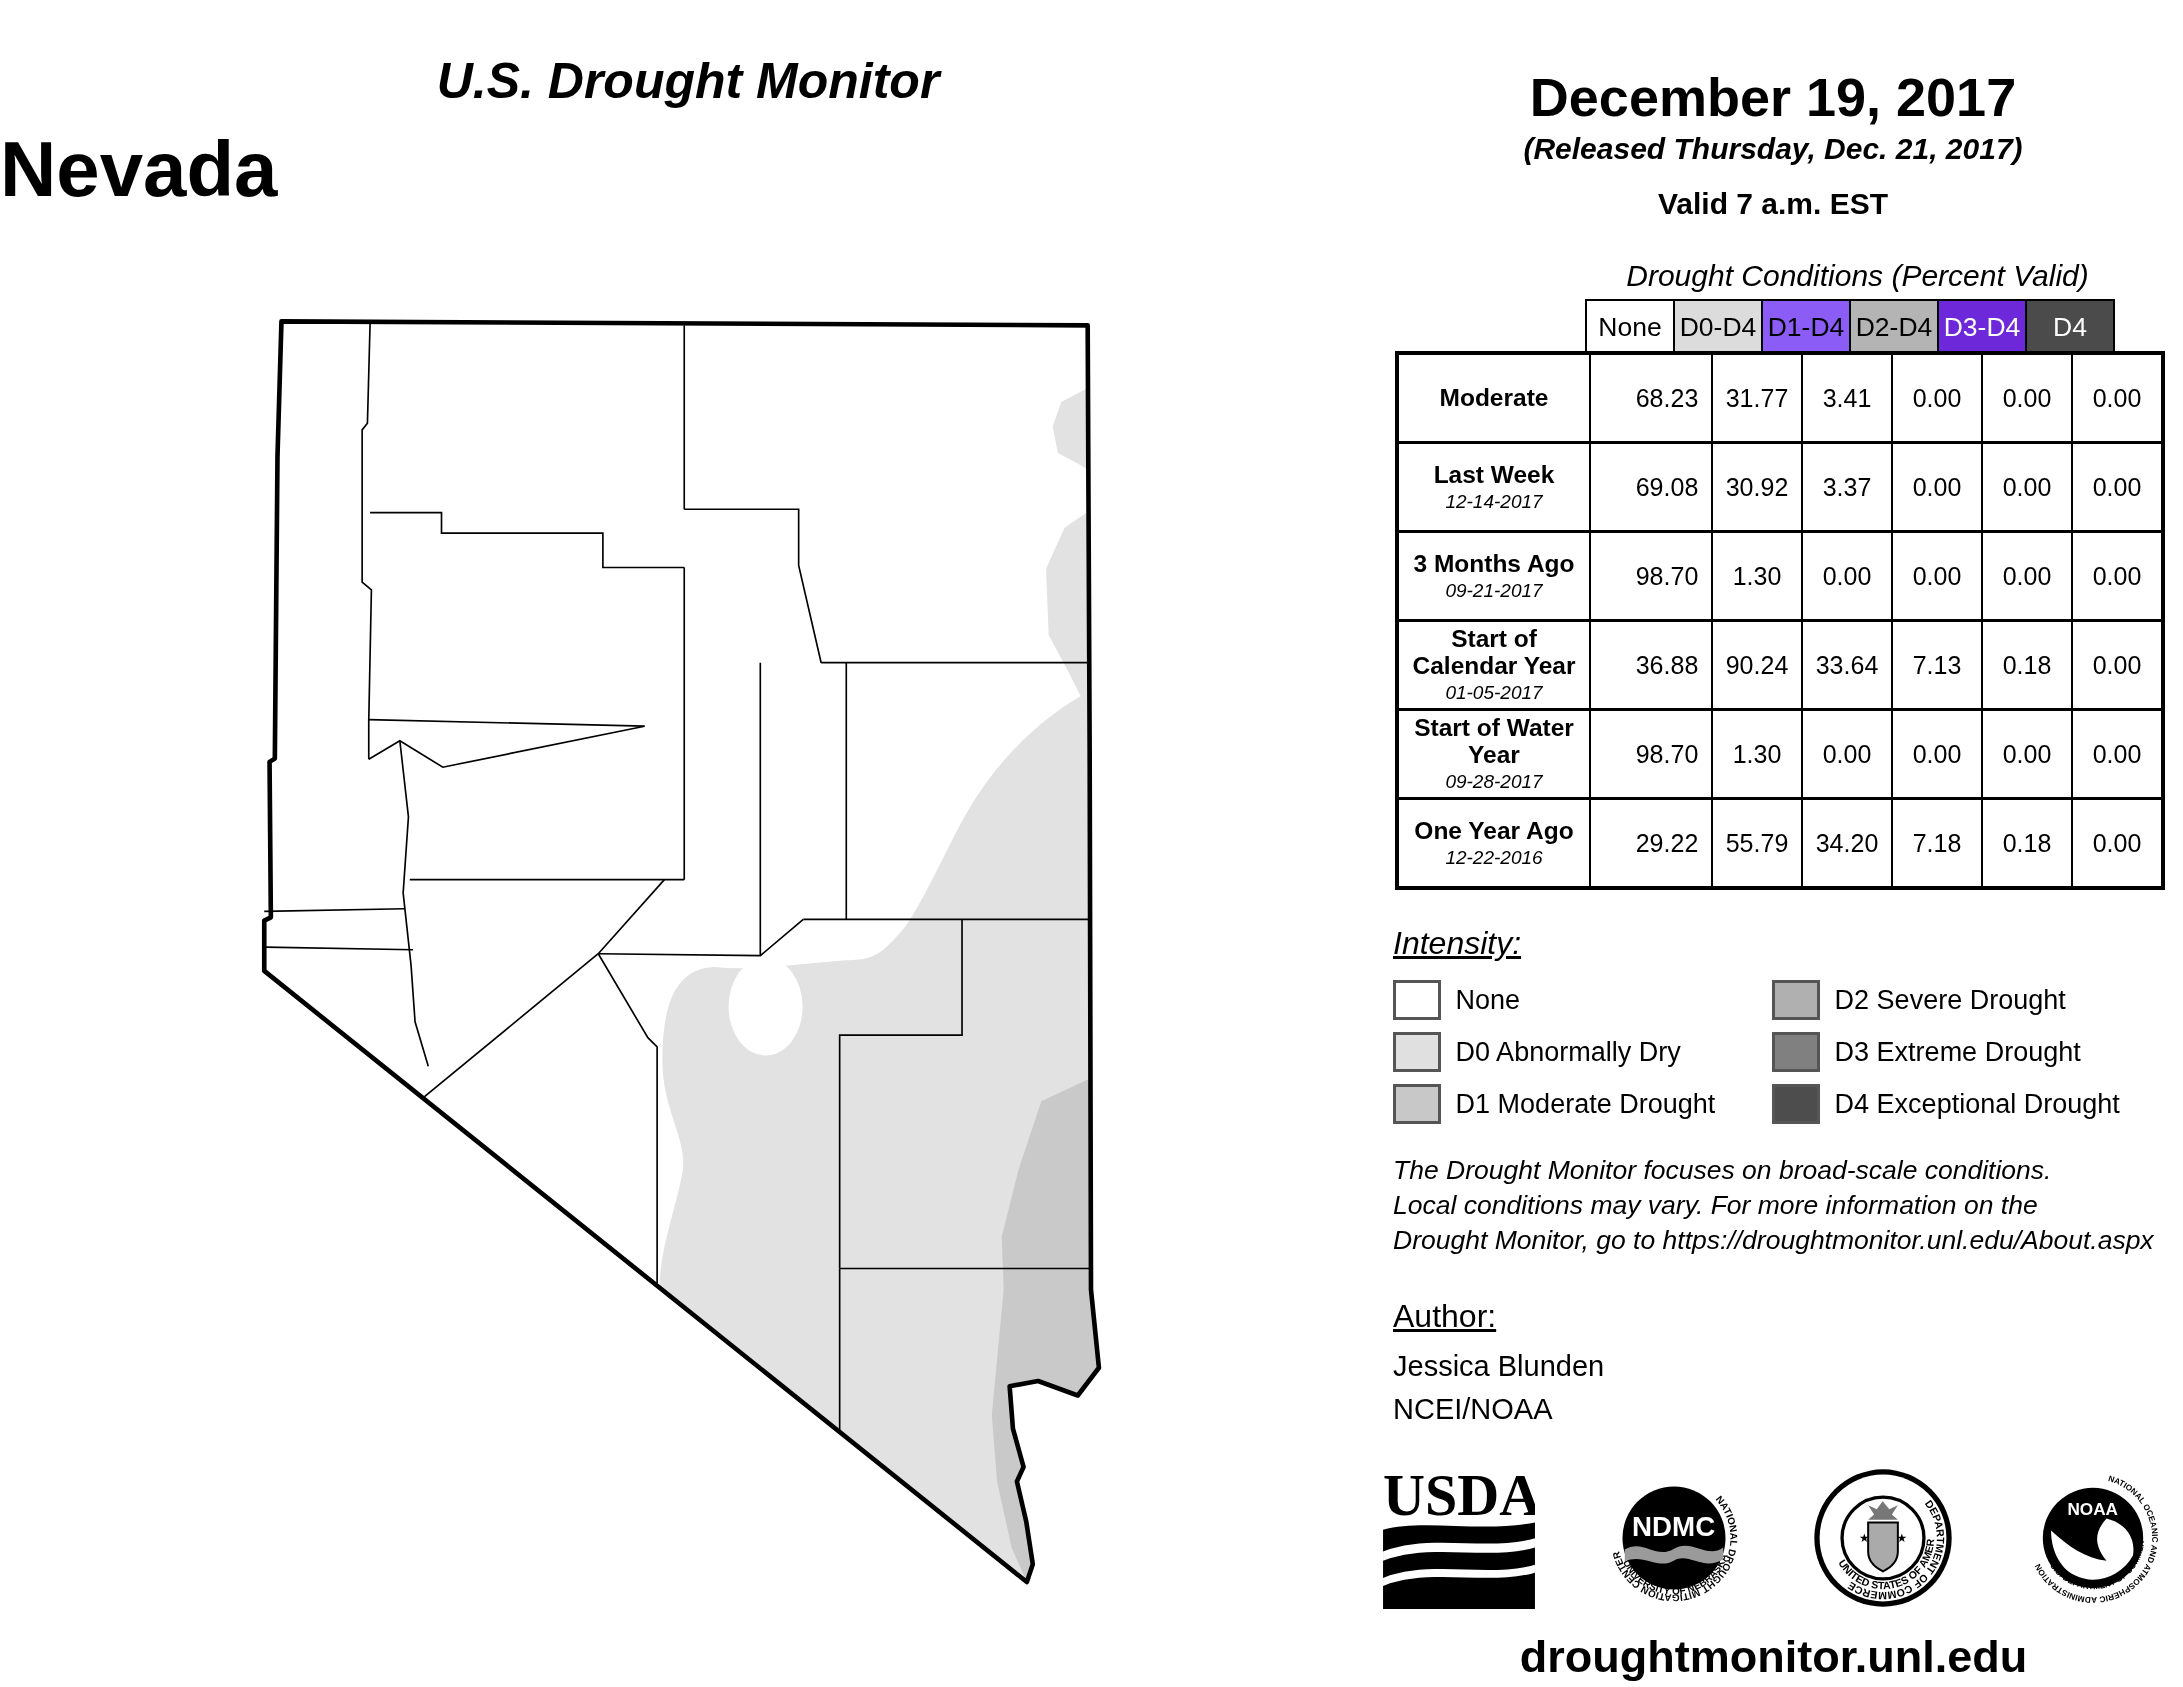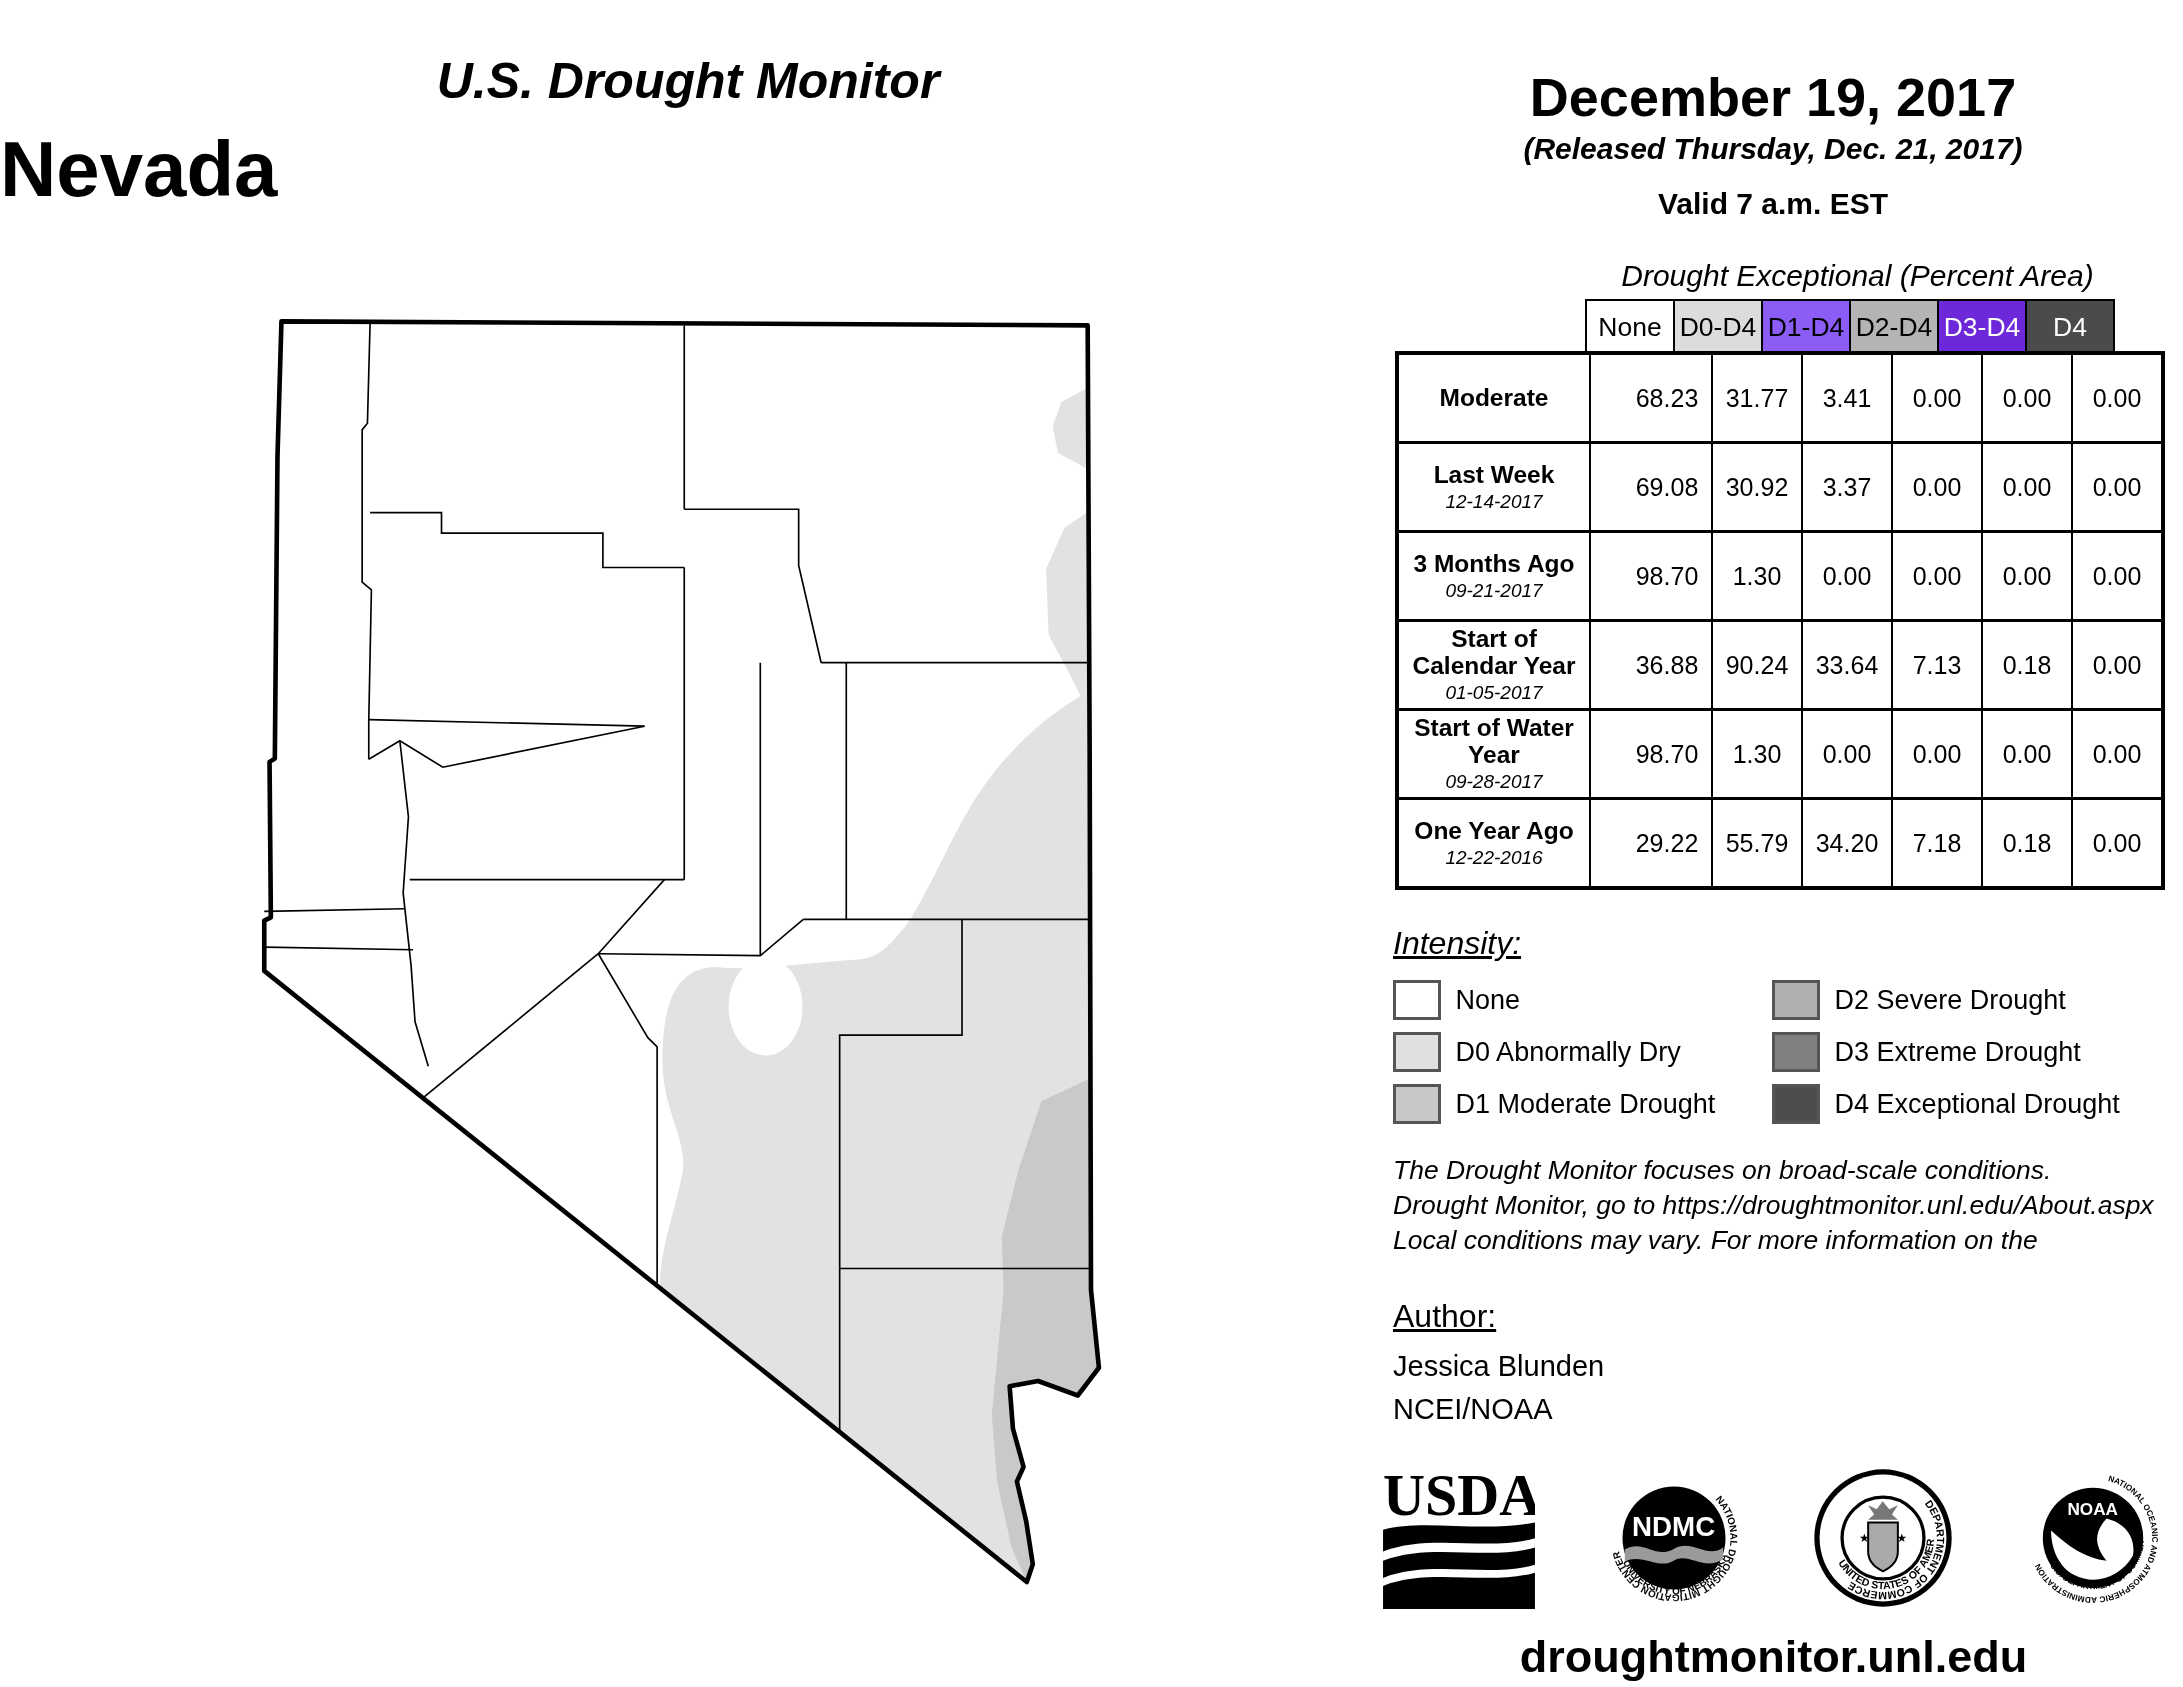--- a/index.html
+++ b/index.html
@@ -112,21 +112,21 @@
         <path class="county-line" d="M22,992 L245,996"></path>
         <path class="county-line" d="M1075,950 L1075,1125 L890,1125 L890,1478"></path>
         <path class="county-line" d="M890,1478 L1271,1478"></path>
         <path class="county-line" d="M890,1478 L890,1725"></path>
       </g>
 
       <path class="state-line" d="M46,46 L1265,52 L1268,700 L1270,1510 L1282,1628 L1250,1670 L1190,1648 L1147,1656 L1152,1720 L1168,1778 L1158,1800 L1172,1860 L1182,1925 L1173,1952 L20,1028 L20,952 L30,947 L28,712 L36,707 L40,250 Z"></path>
     </svg>
   </div>
 
-  <div class="abs" id="table-title">Drought Exceptional (Percent Area)</div>
+  <div class="abs" id="table-title">Drought Conditions (Percent Valid)</div>
   <div class="abs" id="cond-header">
       <div class="hcell" style="background: rgb(255, 255, 255); color: rgb(0, 0, 0);">None</div>
       <div class="hcell" style="background: rgb(220, 220, 220); color: rgb(0, 0, 0);">D0-D4</div>
       <div class="hcell" style="background: #8b5cf6; color: rgb(0, 0, 0);">D1-D4</div>
       <div class="hcell" style="background: rgb(180, 180, 180); color: rgb(0, 0, 0);">D2-D4</div>
       <div class="hcell" style="background: #6d28d9; color: rgb(255, 255, 255);">D3-D4</div>
       <div class="hcell" style="background: rgb(75, 75, 75); color: rgb(255, 255, 255);">D4</div>
     </div>
   <div class="abs" id="cond-body">
       <div class="trow">
@@ -227,22 +227,22 @@
         <div class="leg-label">D3 Extreme Drought</div>
       </div>
       <div class="leg-item">
         <div class="swatch" style="background: rgb(77, 77, 77);"></div>
         <div class="leg-label">D4 Exceptional Drought</div>
       </div>
     </div>
 
   <div class="abs" id="disclaimer">
       <div>The Drought Monitor focuses on broad-scale conditions.</div>
+      <div>Local conditions may vary. For more information on the</div>
       <div>Drought Monitor, go to https://droughtmonitor.unl.edu/About.aspx</div>
-      <div>Local conditions may vary. For more information on the</div>
     </div>
 
   <div class="abs" id="author-title">Author:</div>
   <div class="abs" id="author-name">Jessica Blunden</div>
   <div class="abs" id="author-org">NCEI/NOAA</div>
 
   <div class="abs" id="logo-row">
 
     <svg width="152" height="142" viewBox="0 0 230 215">
       <text x="0" y="72" font-family="Liberation Serif, serif" font-weight="bold" font-size="88">USDA</text>

